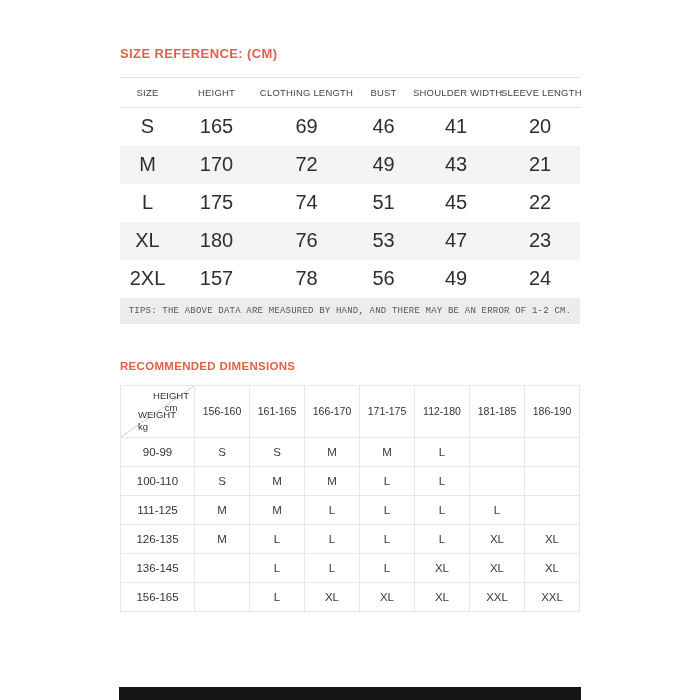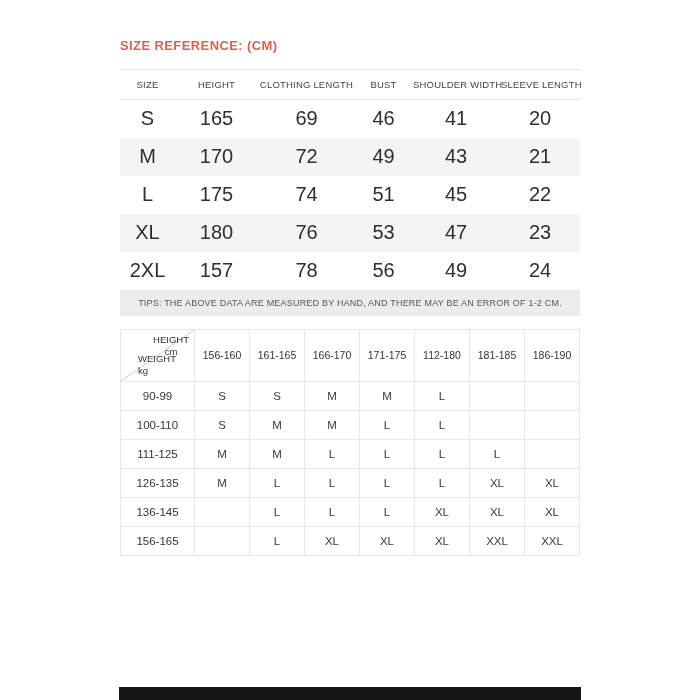--- a/index.html
+++ b/index.html
@@ -10,21 +10,21 @@
     color: #333;
   }
   .page {
     position: relative;
     width: 700px; height: 700px;
     background: var(--page-bg, #fff);
     overflow: hidden;
   }
   .content {
     width: 460px;
-    margin: 8px auto;
+    margin: 16px auto;
     padding-top: 30px;
   }
   .section-title {
     color: var(--accent, #e0614b);
     font-size: 13px;
     font-weight: bold;
     letter-spacing: 0.4px;
   }
   .section-title.secondary {
     font-size: 11.5px;
@@ -64,20 +64,21 @@
     vertical-align: middle;
   }
   .size-table tbody tr.shaded { background: var(--row-shade, #f4f4f4); }
   .tips-bar {
     background: var(--tips-bg, #ececec);
     color: #555;
     font-size: 9px;
     letter-spacing: 0.2px;
     text-align: center;
     padding: 8px 4px;
+    font-family: Liberation Mono, monospace;
   }
 
   
   table.dim-table {
     width: 100%;
     border-collapse: collapse;
     margin-top: 13px;
     table-layout: fixed;
   }
   .dim-table col.weight-col { width: 74px; }
@@ -192,20 +193,21 @@
             <td>78</td>
             <td>56</td>
             <td>49</td>
             <td>24</td>
           </tr>
         </tbody>
     </table>
 
     <div class="tips-bar">TIPS: THE ABOVE DATA ARE MEASURED BY HAND, AND THERE MAY BE AN ERROR OF 1-2 CM.</div>
 
+    <div class="section-title secondary">RECOMMENDED DIMENSIONS</div>
 
     <table class="dim-table">
       <colgroup>
         <col class="weight-col">
           <col>
           <col>
           <col>
           <col>
           <col>
           <col>

